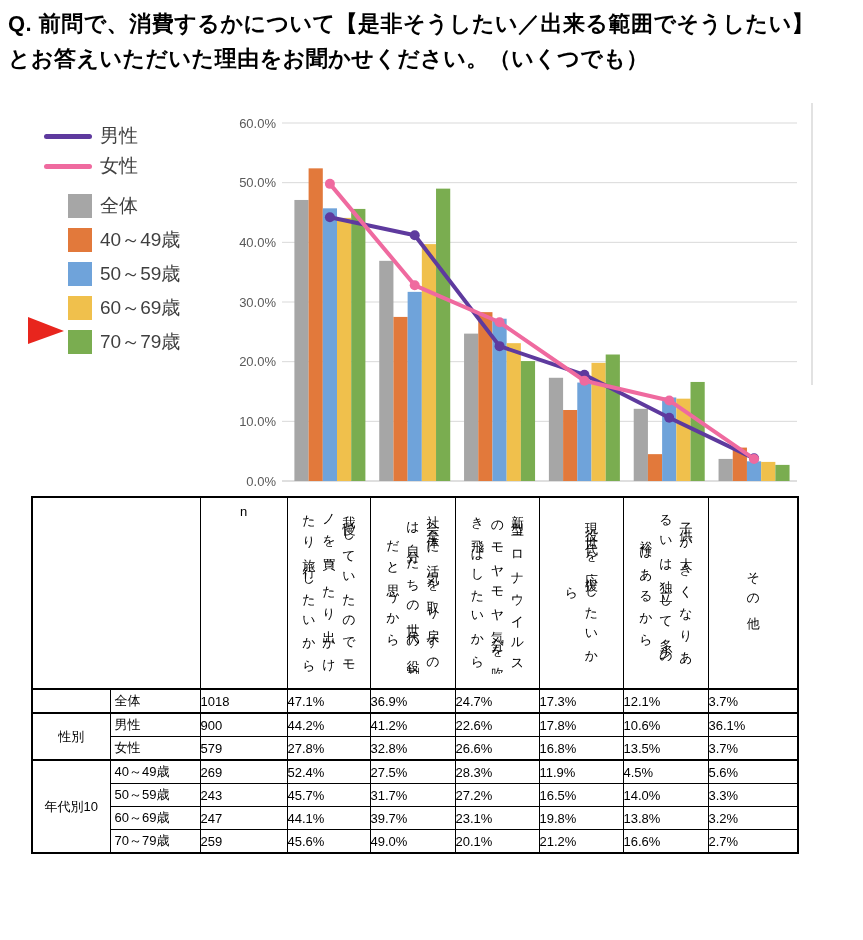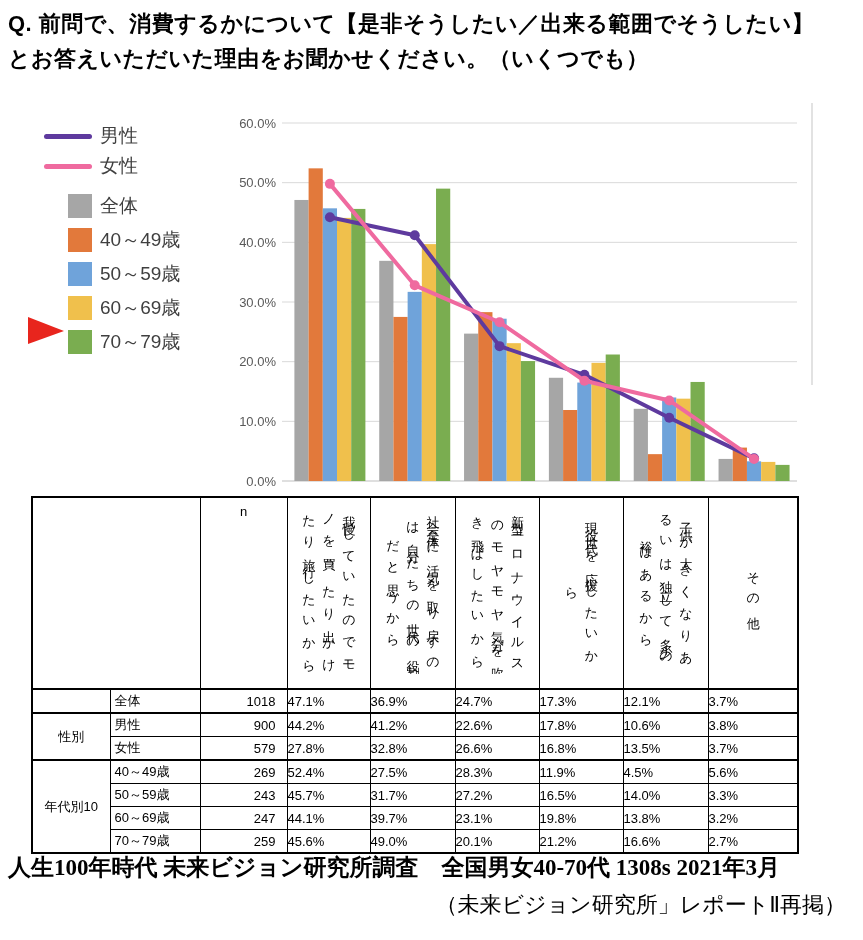--- a/index.html
+++ b/index.html
@@ -40,21 +40,21 @@
   }
   .vwrap { display:flex; justify-content:center; height:170px; overflow:hidden; }
   .vtext {
     writing-mode:vertical-rl; text-orientation:mixed;
     font-size:13px; line-height:20px; letter-spacing:7px; height:168px;
   }
   .n-head { text-align:center; padding-top:2px; }
   table.results tbody td { height:22px; padding:0; }
   td.group-cell { text-align:center; }
   td.label-cell { text-align:left; padding-left:4px !important; }
-  td.n-cell     { text-align:right; padding-right:11px !important; }
+  td.n-cell     { padding-right:11px !important; }
   td.val-cell   { text-align:left; padding-right:7px  !important; }
   tr.thick-b td { border-bottom-width:2px; }
   tr.thick-t td { border-top-width:2px; }
   
   .footer {
     position:absolute; left:8px; top:852px; width:838px;
     font-family:"Liberation Serif", serif; color:#000;
   }
   .footer .f1 { font-size:23px; font-weight:bold; white-space:nowrap; }
   .footer .f2 { font-size:22px; font-weight:normal; text-align:right; margin-top:7px; }
@@ -224,21 +224,21 @@
           </tr>
           <tr class="thick-t">
             <td class="group-cell" rowspan="2">性別</td>
             <td class="label-cell">男性</td>
             <td class="n-cell">900</td>
             <td class="val-cell">44.2%</td>
             <td class="val-cell">41.2%</td>
             <td class="val-cell">22.6%</td>
             <td class="val-cell">17.8%</td>
             <td class="val-cell">10.6%</td>
-            <td class="val-cell">3.8%</td>
+            <td class="val-cell">36.1%</td>
           </tr>
           <tr class="thick-b">
             <td class="label-cell">女性</td>
             <td class="n-cell">579</td>
             <td class="val-cell">27.8%</td>
             <td class="val-cell">32.8%</td>
             <td class="val-cell">26.6%</td>
             <td class="val-cell">16.8%</td>
             <td class="val-cell">13.5%</td>
             <td class="val-cell">3.7%</td>
@@ -281,18 +281,14 @@
             <td class="val-cell">49.0%</td>
             <td class="val-cell">20.1%</td>
             <td class="val-cell">21.2%</td>
             <td class="val-cell">16.6%</td>
             <td class="val-cell">2.7%</td>
           </tr>
         </tbody>
     </table>
   </div>
 
-  <div class="footer">
-    <div class="f1">人生100年時代 未来ビジョン研究所調査　全国男女40-70代 1308s 2021年3月</div>
-    <div class="f2">（未来ビジョン研究所」レポートⅡ再掲）</div>
-  </div>
 
 </div>
 
 </body></html>

